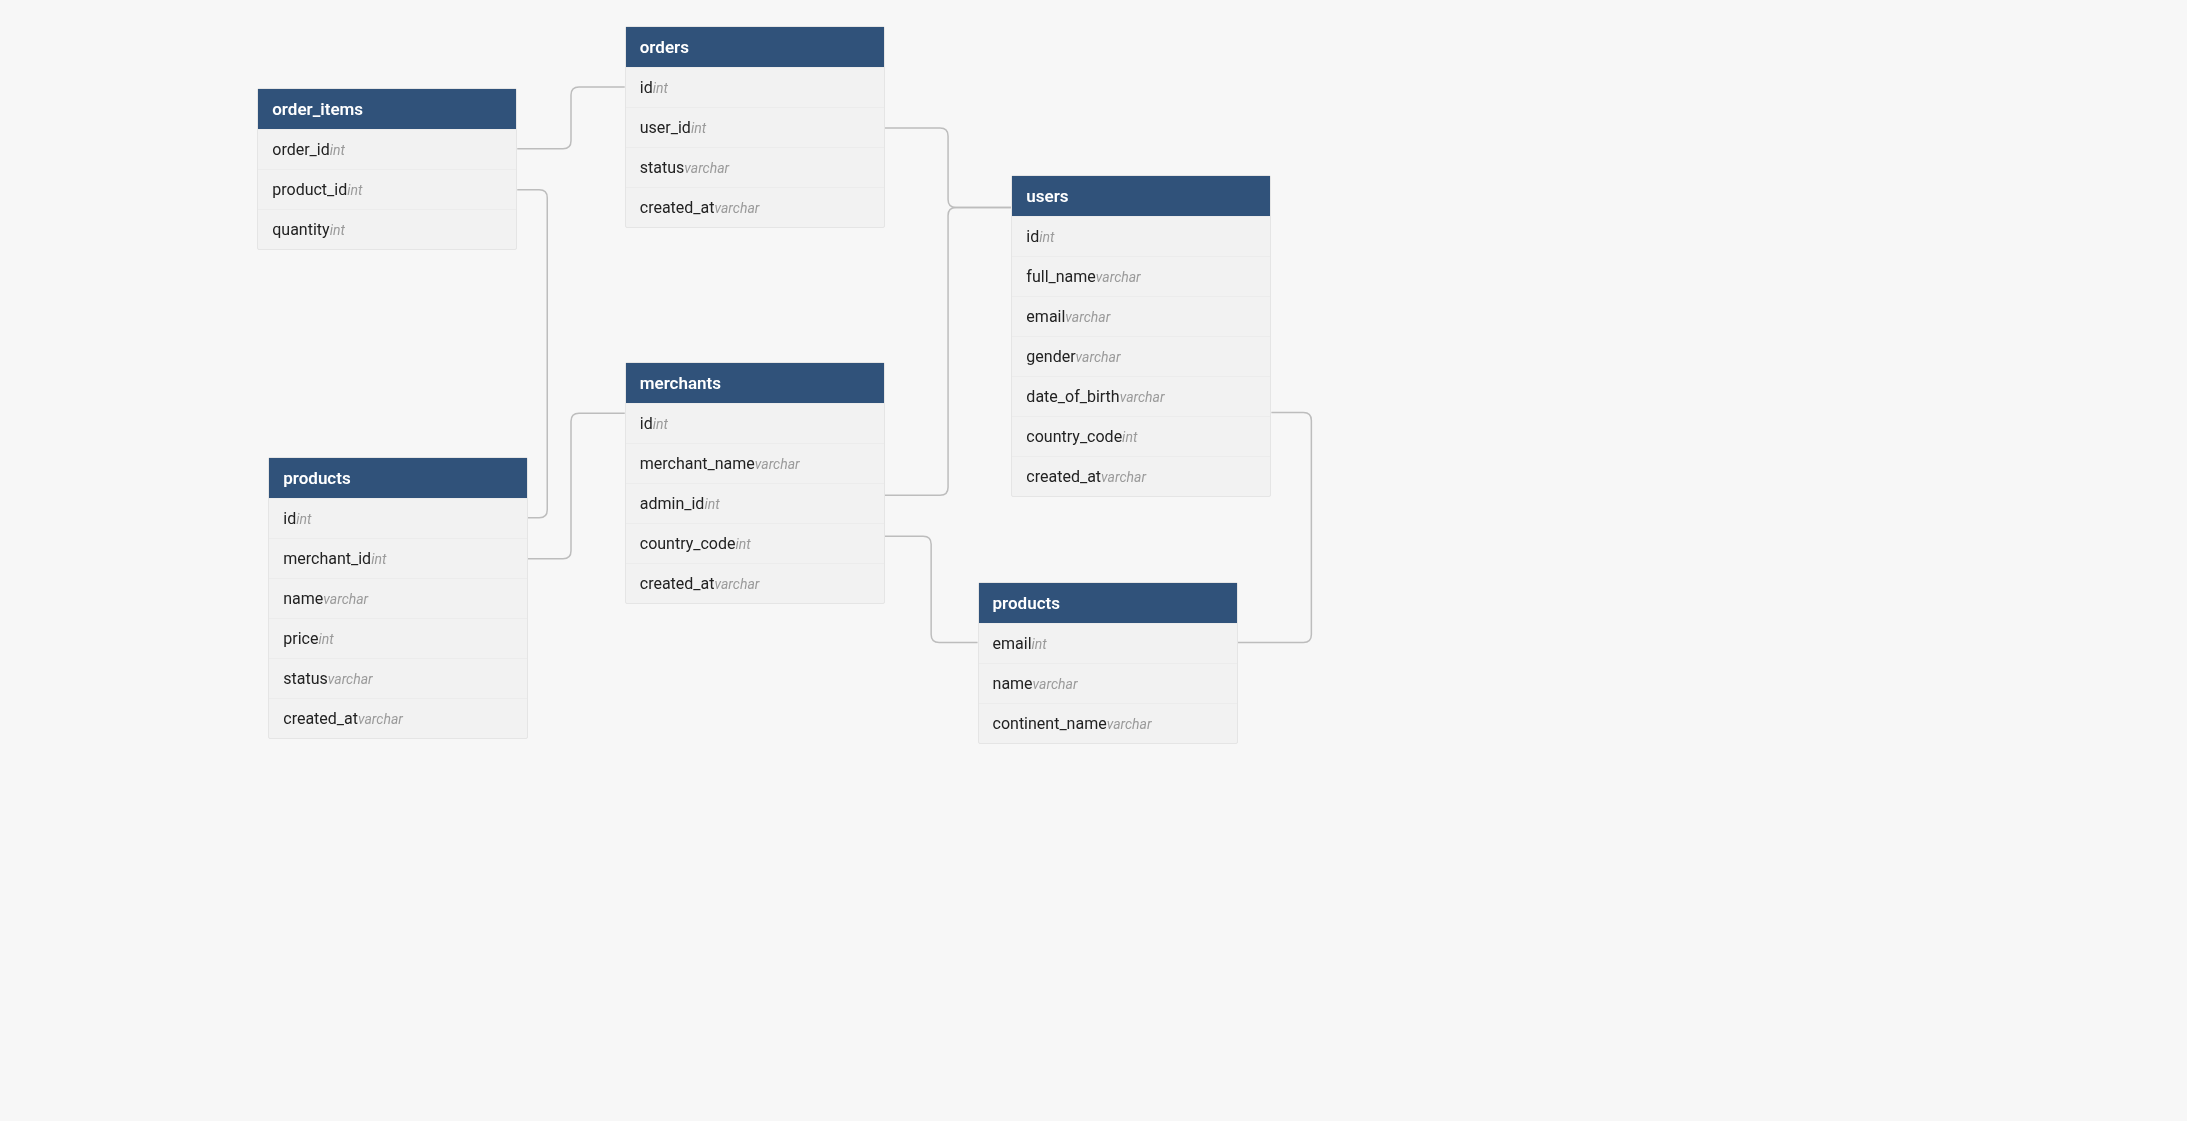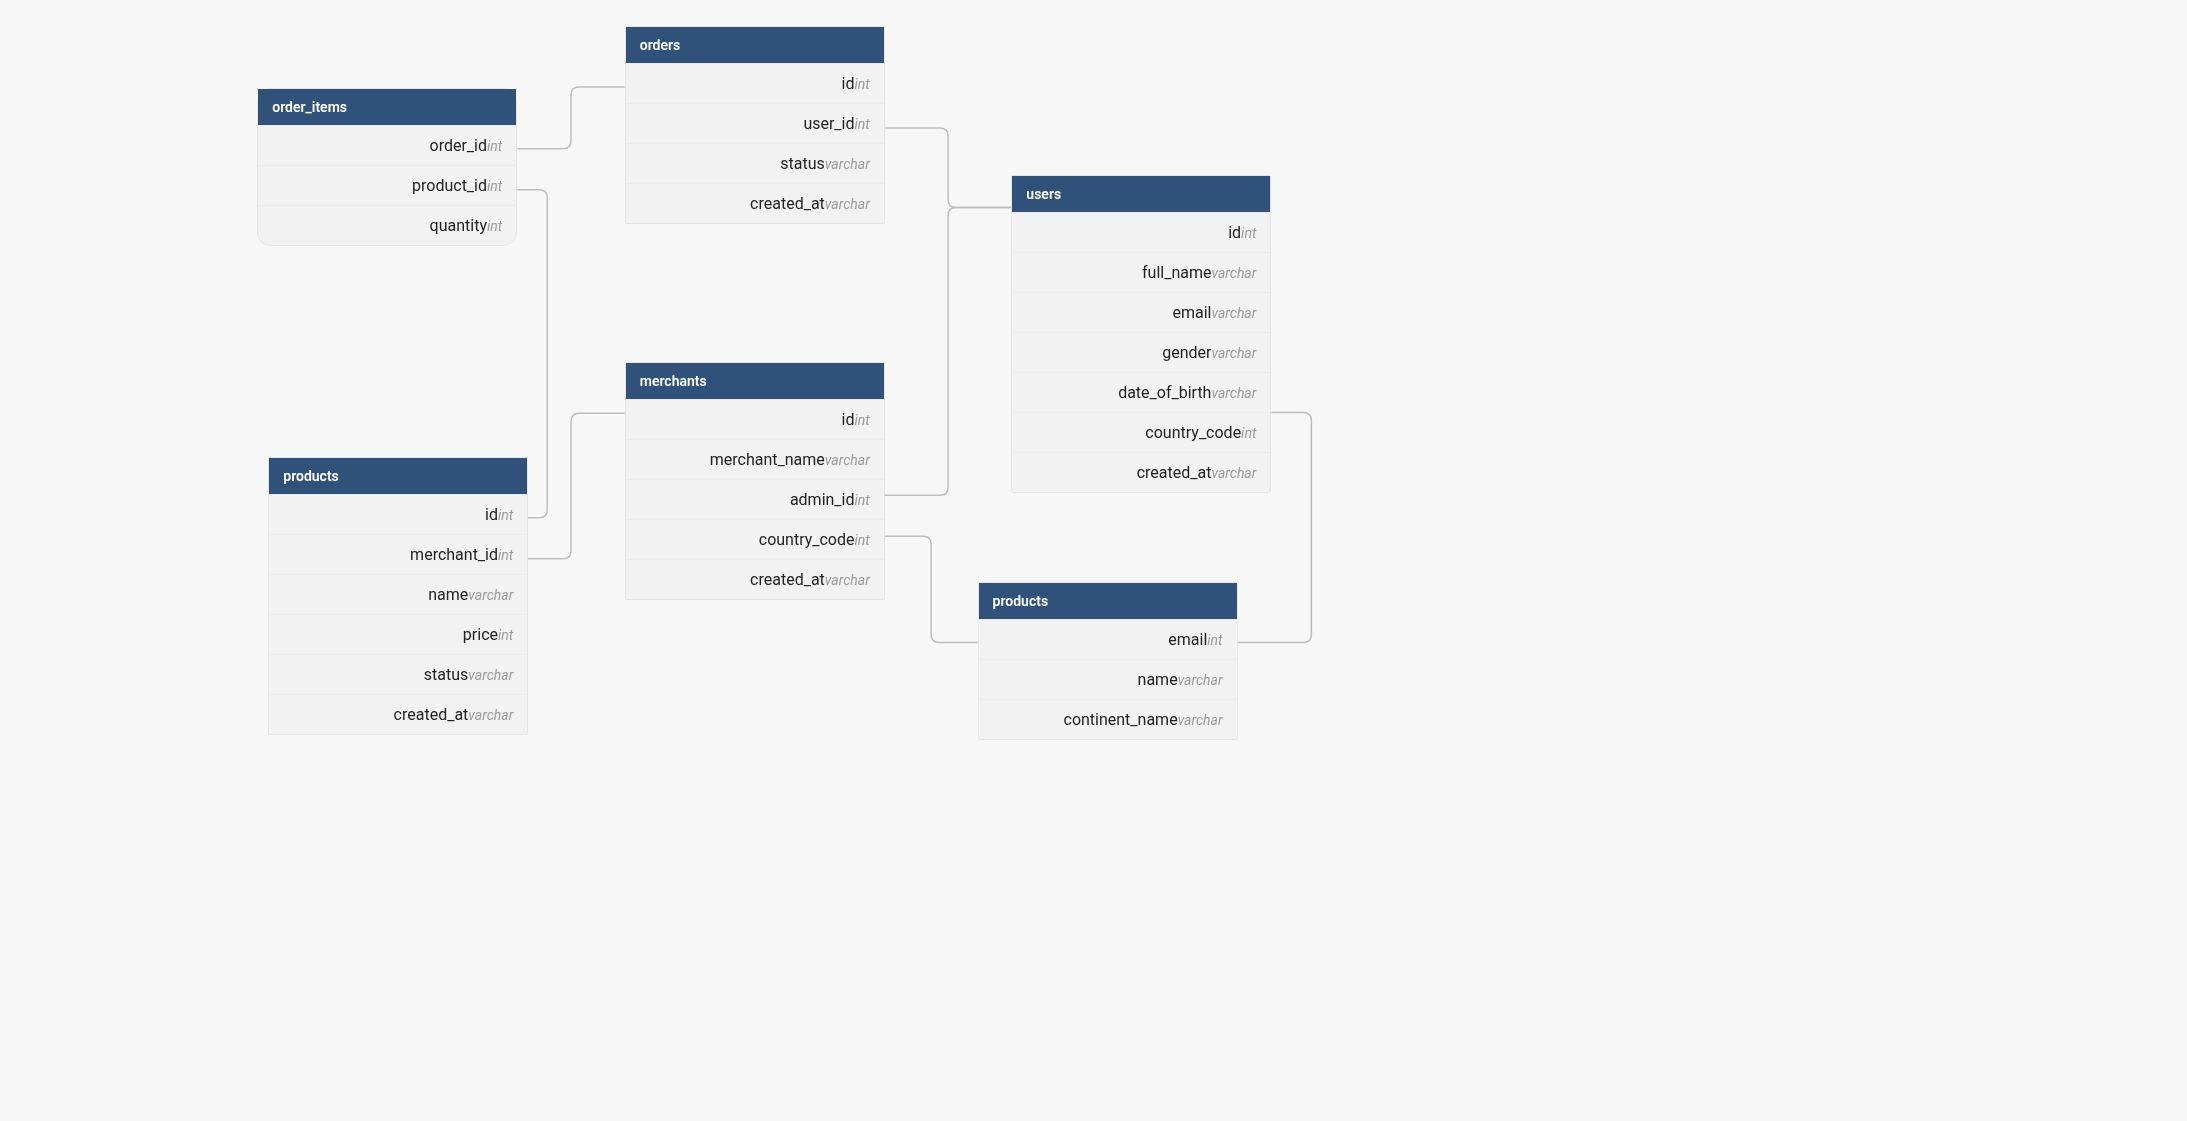--- a/index.html
+++ b/index.html
@@ -26,26 +26,26 @@
       position: absolute;
       width: 260px;
       background: #f2f2f2;
       border: 1px solid #e5e5e5;
       border-radius: 2px;
     }
     .table-header {
       background: #30527a;
       color: #fff;
       font-weight: 600;
-      font-size: 14px;
+      font-size: 17px;
       padding: 10px 14px;
     }
     .table-row {
       display: flex;
-      justify-content: flex-end;
+      justify-content: flex-start;
       align-items: center;
       padding: 10px 14px;
       font-size: 16px;
       color: #222;
       border-top: 1px solid #ececec;
     }
     .col-name { color: #222; }
     .col-type {
       color: #9a9a9a;
       font-size: 14px;
@@ -71,21 +71,21 @@
 <div class="canvas" id="canvas">
   <svg class="connections" id="connections">
       <path d="M 517.25 148.7 L 563 148.7 Q 571 148.7 571 140.7 L 571 94.96000000000001 Q 571 86.96000000000001 579 86.96000000000001 L 624.75 86.96000000000001"></path>
       <path d="M 517.25 189.7 L 539.25 189.7 Q 547.25 189.7 547.25 197.7 L 547.25 509.6700000000001 Q 547.25 517.6700000000001 539.25 517.6700000000001 L 517.25 517.6700000000001"></path>
       <path d="M 884.75 127.96000000000001 L 940.0550000000001 127.96000000000001 Q 948.0550000000001 127.96000000000001 948.0550000000001 135.96 L 948.0550000000001 199.5 Q 948.0550000000001 207.5 956.0550000000001 207.5 L 1011.36 207.5"></path>
       <path d="M 517.25 558.6700000000001 L 563 558.6700000000001 Q 571 558.6700000000001 571 550.6700000000001 L 571 421.3 Q 571 413.3 579 413.3 L 624.75 413.3"></path>
       <path d="M 884.75 495.3 L 940.0550000000001 495.3 Q 948.0550000000001 495.3 948.0550000000001 487.3 L 948.0550000000001 215.5 Q 948.0550000000001 207.5 956.0550000000001 207.5 L 1011.36 207.5"></path>
       <path d="M 884.75 536.3 L 923.15 536.3 Q 931.15 536.3 931.15 544.3 L 931.15 634.62 Q 931.15 642.62 939.15 642.62 L 977.55 642.62"></path>
       <path d="M 1271.3600000000001 412.5 L 1303.3600000000001 412.5 Q 1311.3600000000001 412.5 1311.3600000000001 420.5 L 1311.3600000000001 634.62 Q 1311.3600000000001 642.62 1303.3600000000001 642.62 L 1237.55 642.62"></path>
     </svg>
-<div class="table" style="left: 257.25px; top: 88.2px; border-radius: 13px;">
+<div class="table" style="left: 257.25px; top: 88.2px;">
       <div class="table-header">order_items</div>
       <div class="table-row">
         <span class="col-name">order_id</span>
         <span class="col-type">int</span>
       </div>
       <div class="table-row">
         <span class="col-name">product_id</span>
         <span class="col-type">int</span>
       </div>
       <div class="table-row">

